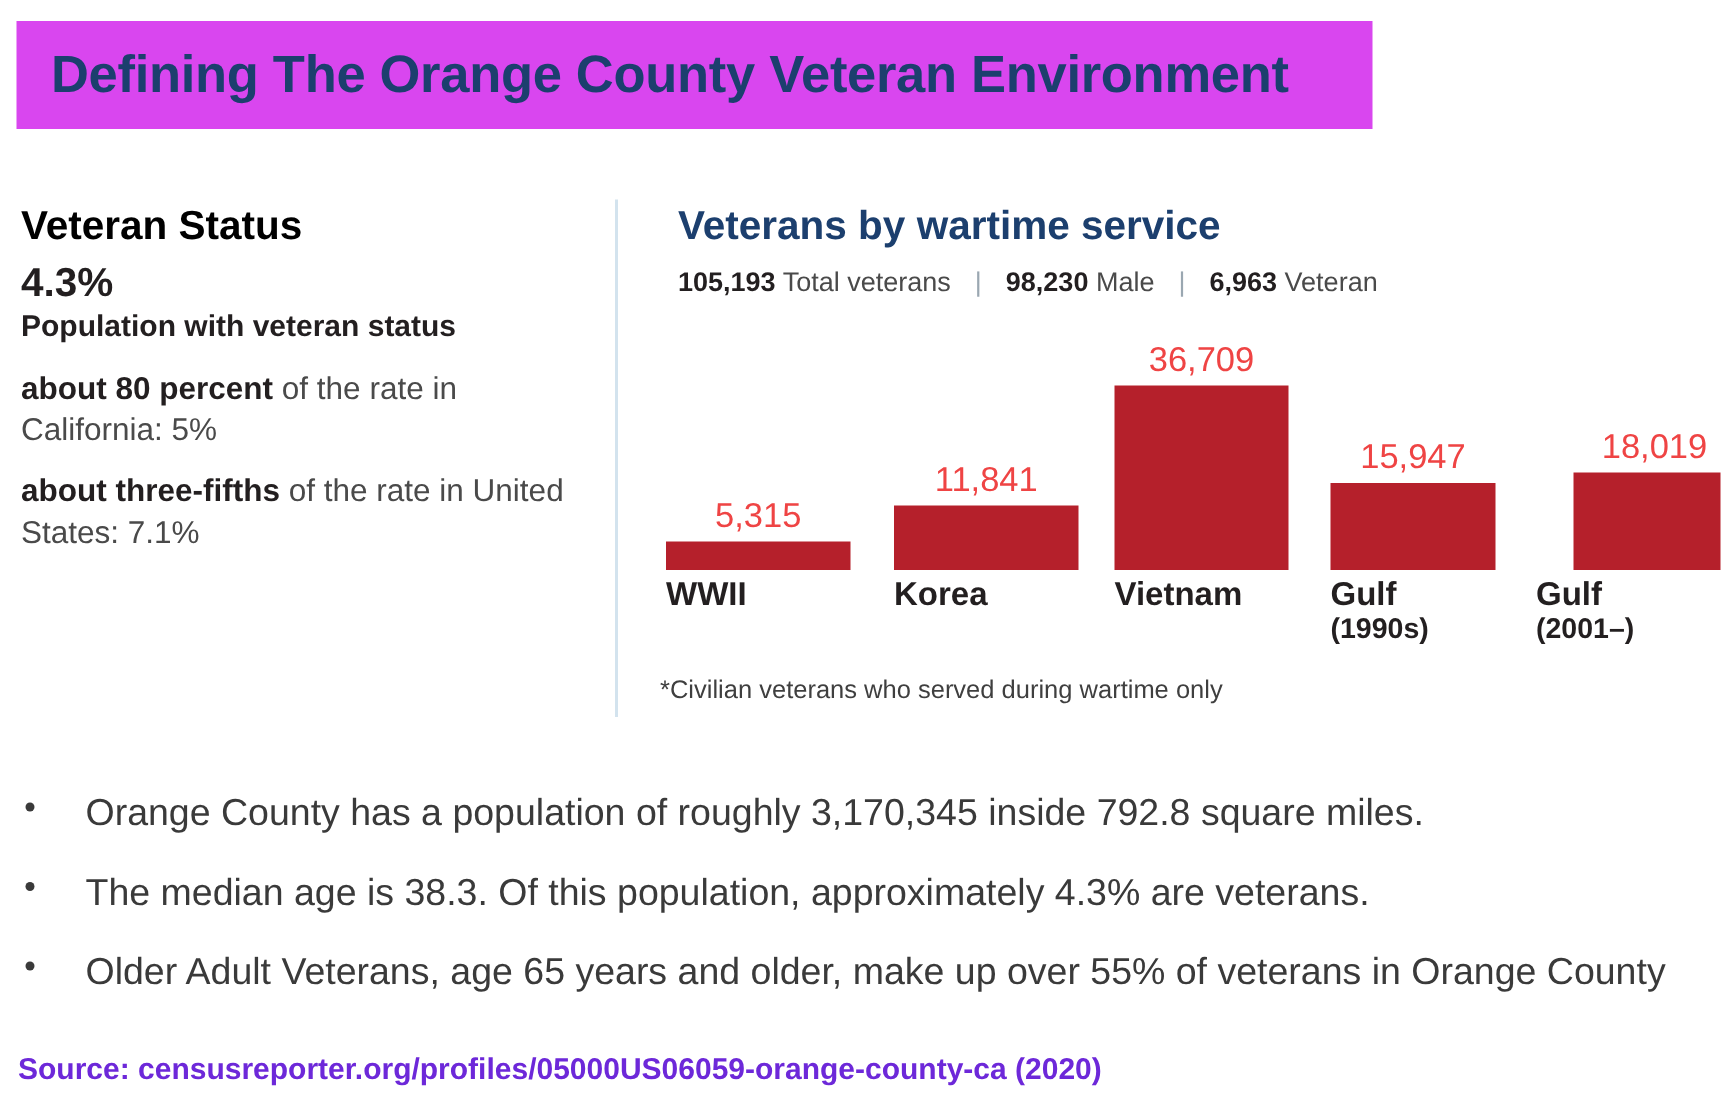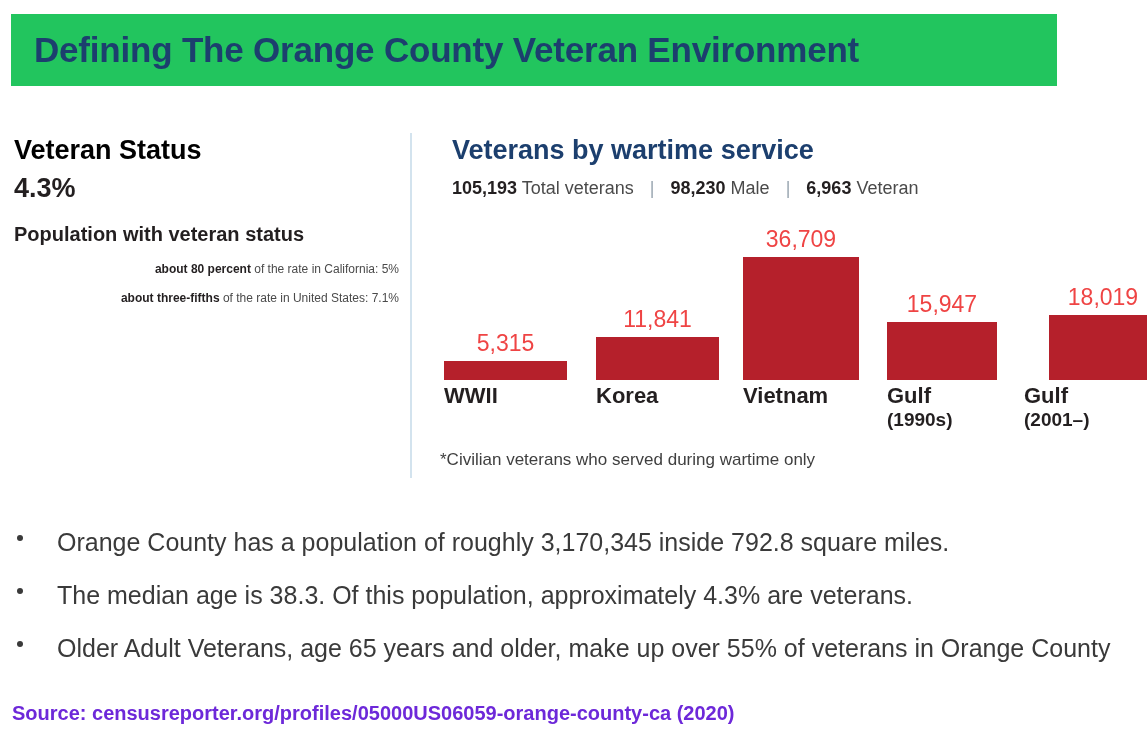--- a/index.html
+++ b/index.html
@@ -14,23 +14,23 @@
     font-family: "Liberation Sans", sans-serif;
     color: #231f20;
     overflow: hidden;
   }
 
   
   #header-band {
     position: absolute;
     left: 11px;
     top: 14px;
-    width: 1046px;
+    width: 904px;
     height: 72px;
-    background: #22c55e;
+    background: #d946ef;
     display: flex;
     align-items: center;
   }
   #page-title {
     font-size: 35px;
     font-weight: bold;
     color: #1c3f6e;
     letter-spacing: -0.2px;
     padding-left: 23px;
     white-space: nowrap;
@@ -48,35 +48,34 @@
     font-weight: bold;
     color: #000000;
     line-height: 1.05;
     margin-bottom: 10px;
   }
   #veteran-status-value {
     font-size: 27px;
     font-weight: bold;
     color: #231f20;
     line-height: 1.05;
-    margin-bottom: 20px;
+    margin-bottom: 4px;
   }
   #veteran-status-caption {
     font-size: 20px;
     font-weight: bold;
     color: #231f20;
     line-height: 1.15;
     margin-bottom: 16px;
   }
   .comparison-row {
-    font-size: 12px;
+    font-size: 21px;
     color: #4a4a4a;
     line-height: 1.32;
     margin-bottom: 13px;
-    text-align: right;
   }
   .comparison-row .lead {
     font-weight: bold;
     color: #231f20;
   }
 
   
   #panel-divider {
     position: absolute;
     left: 410px;

